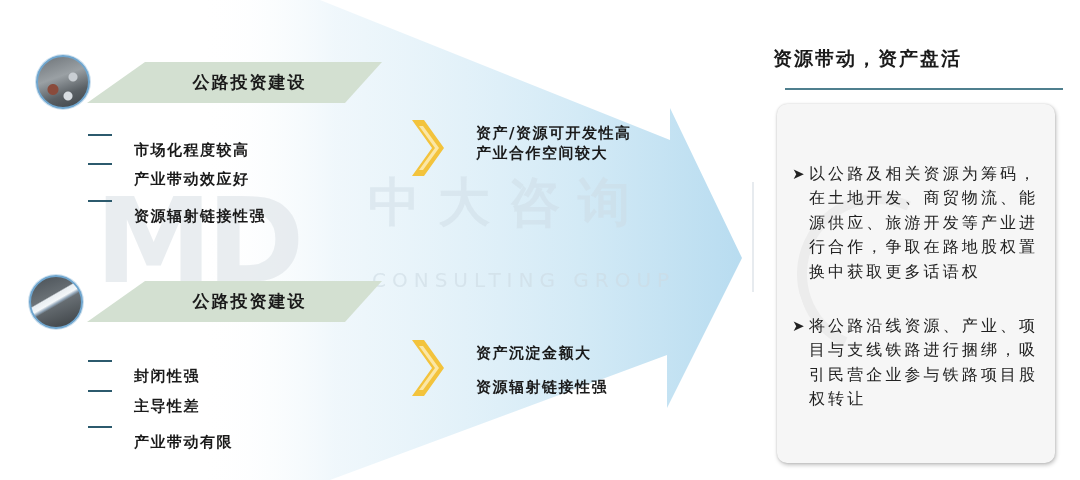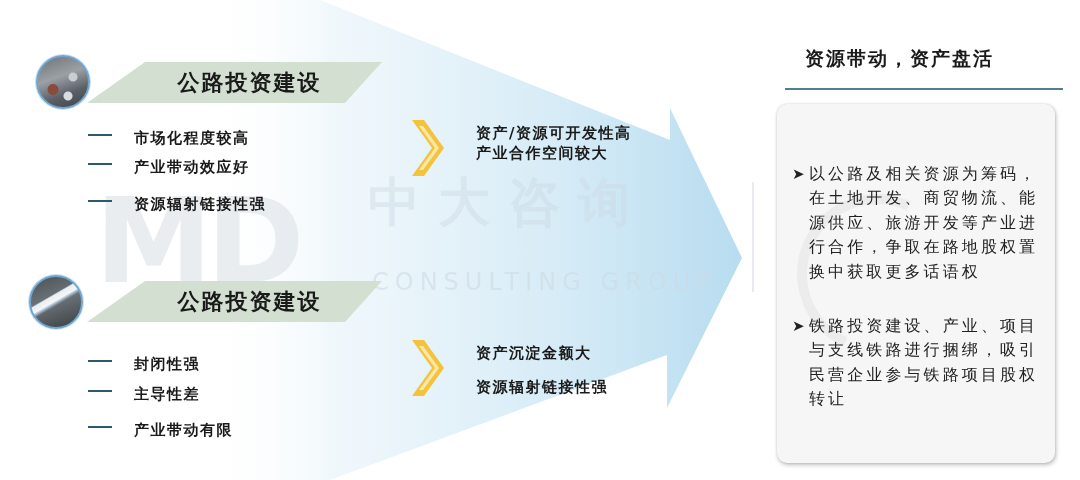--- a/index.html
+++ b/index.html
@@ -10,21 +10,21 @@
     color:#1a1a1a;
   }
   .abs { position:absolute; }
   #flow-arrow { position:absolute; left:0; top:0; width:1080px; height:480px; }
   .watermark {
     position:absolute; color:#e6ebee; font-family:"DejaVu Sans", sans-serif;
     font-weight:bold; white-space:nowrap; pointer-events:none;
   }
   .wm-logo { left:95px; top:172px; font-size:118px; letter-spacing:-6px; color:rgba(225,231,235,0.75); }
   .wm-cn { left:368px; top:168px; font-size:52px; letter-spacing:18px; color:rgba(205,218,226,0.45); }
-  .wm-en { left:372px; top:268px; font-size:24px; font-weight:normal; letter-spacing:6px; color:rgba(205,218,226,0.6); }
+  .wm-en { left:372px; top:268px; font-size:20px; font-weight:normal; letter-spacing:6px; color:rgba(205,218,226,0.6); }
   .wm-bar { left:752px; top:182px; width:2px; height:110px; background:rgba(215,222,228,0.6); }
 
   .photo-icon {
     position:absolute; width:50px; height:50px; border-radius:50%;
     border:2px solid #6fa6cf; box-shadow:0 0 0 1px #cfe1ef;
     overflow:hidden;
   }
   .photo-road { left:36px; top:55px;
     background:
       radial-gradient(circle at 30% 65%, #8a4b3c 0 5px, transparent 6px),
@@ -35,36 +35,36 @@
   .photo-rail { left:29px; top:275px;
     background:
       linear-gradient(150deg, transparent 38%, #e9eef2 40%, #f4f7f9 48%, #8fa3b6 52%, transparent 55%),
       linear-gradient(160deg, #4a5157 0%, #6e757a 45%, #3a3f43 100%);
   }
 
   .banner { position:absolute; height:41px; }
   .banner svg { position:absolute; left:0; top:0; }
   .banner-label {
     position:absolute; left:0; right:0; top:0; height:41px; line-height:41px;
-    text-align:center; font-size:22px; font-weight:bold; letter-spacing:2px;
+    text-align:center; font-size:17px; font-weight:bold; letter-spacing:2px;
     padding-left:30px; box-sizing:border-box;
   }
 
   .feature-list { position:absolute; left:88px; margin:0; padding:0; list-style:none; }
   .feature-list li { position:absolute; left:0; height:20px; line-height:20px; white-space:nowrap; }
   .feature-list .dash { position:absolute; left:0; top:10px; width:24px; height:2px; background:#2c5a6d; }
-  .feature-list .txt { position:absolute; left:46px; top:4px; font-size:15px; font-weight:bold; letter-spacing:1.5px; }
+  .feature-list .txt { position:absolute; left:46px; top:16px; font-size:15px; font-weight:bold; letter-spacing:1.5px; }
 
   .chevron { position:absolute; width:36px; height:56px; }
   .result-text {
     position:absolute; font-size:15px; font-weight:bold; letter-spacing:1.5px; white-space:nowrap;
   }
 
   .side-title {
-    position:absolute; left:773px; top:46px; font-size:19px; font-weight:bold; letter-spacing:2px;margin-left:32px;
+    position:absolute; left:773px; top:46px; font-size:19px; font-weight:bold; letter-spacing:2px;
   }
   .side-rule { position:absolute; left:785px; top:88px; width:278px; height:2px; background:#4f7f8e; }
   .side-box {
     position:absolute; left:777px; top:104px; width:278px; height:359px;
     background:#f6f6f6; border-radius:10px;
     box-shadow: 1px 2px 4px rgba(0,0,0,0.25), 0 0 2px rgba(0,0,0,0.15);
   }
   .bullet {
     position:absolute; left:15px; width:258px;
     font-size:16px; line-height:24.4px; letter-spacing:3.1px;
@@ -159,15 +159,15 @@
 <div class="side-title">资源带动，资产盘活</div>
 <div class="side-rule"></div>
 <div class="side-box">
   <div class="box-wm"></div>
   <div class="bullet" style="top:58px;">
     <span class="marker">➤</span>
     <span class="btxt">以公路及相关资源为筹码，在土地开发、商贸物流、能源供应、旅游开发等产业进行合作，争取在路地股权置换中获取更多话语权</span>
   </div>
   <div class="bullet" style="top:210px;">
     <span class="marker">➤</span>
-    <span class="btxt">铁路投资建设、产业、项目与支线铁路进行捆绑，吸引民营企业参与铁路项目股权转让</span>
+    <span class="btxt">将公路沿线资源、产业、项目与支线铁路进行捆绑，吸引民营企业参与铁路项目股权转让</span>
   </div>
 </div>
 
 </body></html>

